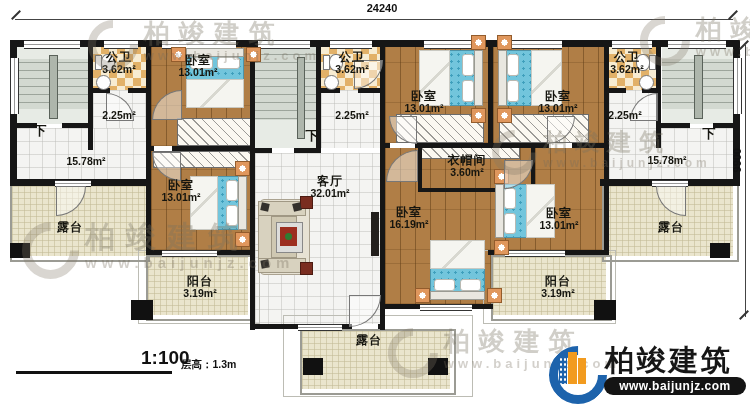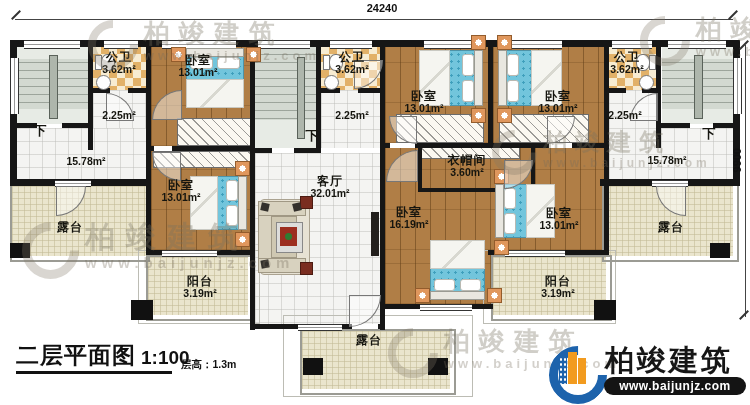--- a/index.html
+++ b/index.html
@@ -174,21 +174,20 @@
   <div class="abs fix" style="left:95px;top:55px;width:5px;height:13px;"></div>
   <div class="abs fix oval" style="left:101px;top:54px;width:12px;height:15px;"></div>
   <div class="abs fix round" style="left:96px;top:75px;width:13px;height:13px;"></div>
   <div class="abs fix" style="left:323px;top:55px;width:5px;height:13px;"></div>
   <div class="abs fix oval" style="left:329px;top:54px;width:12px;height:15px;"></div>
   <div class="abs fix round" style="left:324px;top:75px;width:13px;height:13px;"></div>
   <div class="abs fix" style="left:649px;top:55px;width:5px;height:13px;"></div>
   <div class="abs fix oval" style="left:636px;top:54px;width:12px;height:15px;"></div>
   <div class="abs fix round" style="left:639px;top:75px;width:13px;height:13px;"></div>
 
-  <div class="abs tb-title">二层平面图</div>
   <div class="abs tb-line"></div>
   <div class="abs tb-scale">1:100</div>
   <div class="abs tb-h">层高：1.3m</div>
 
   <div class="abs lm" style="left:547px;top:340px;width:54px;height:56px;">
     <div class="abs lm-arc"></div>
     <div class="abs lm-b3"></div>
     <div class="abs lm-b1"></div>
     <div class="abs lm-b2"></div>
   </div>

